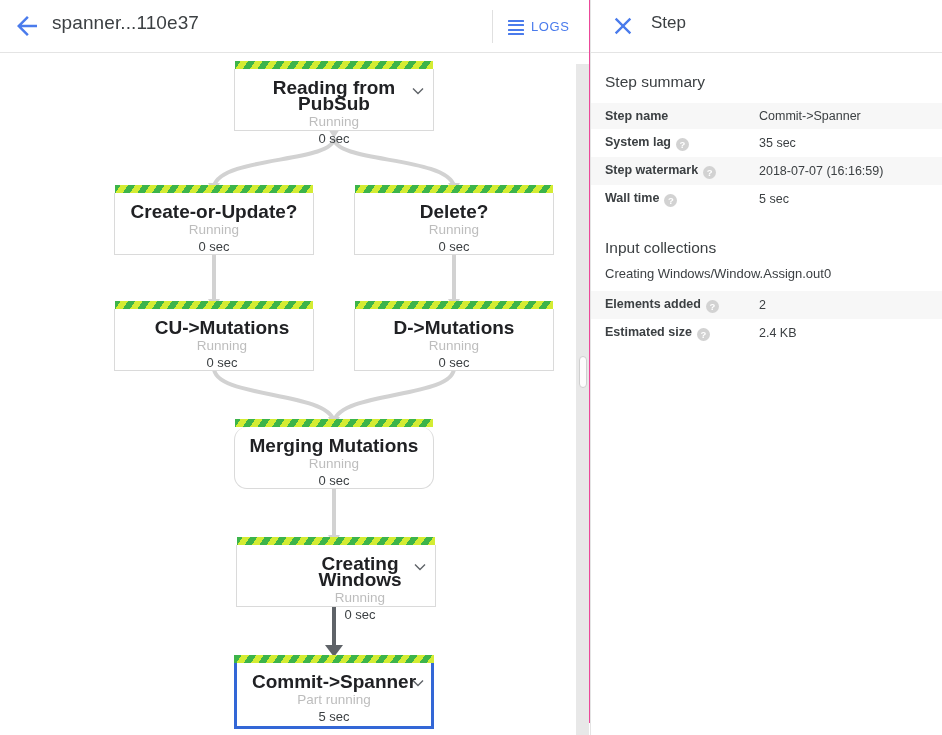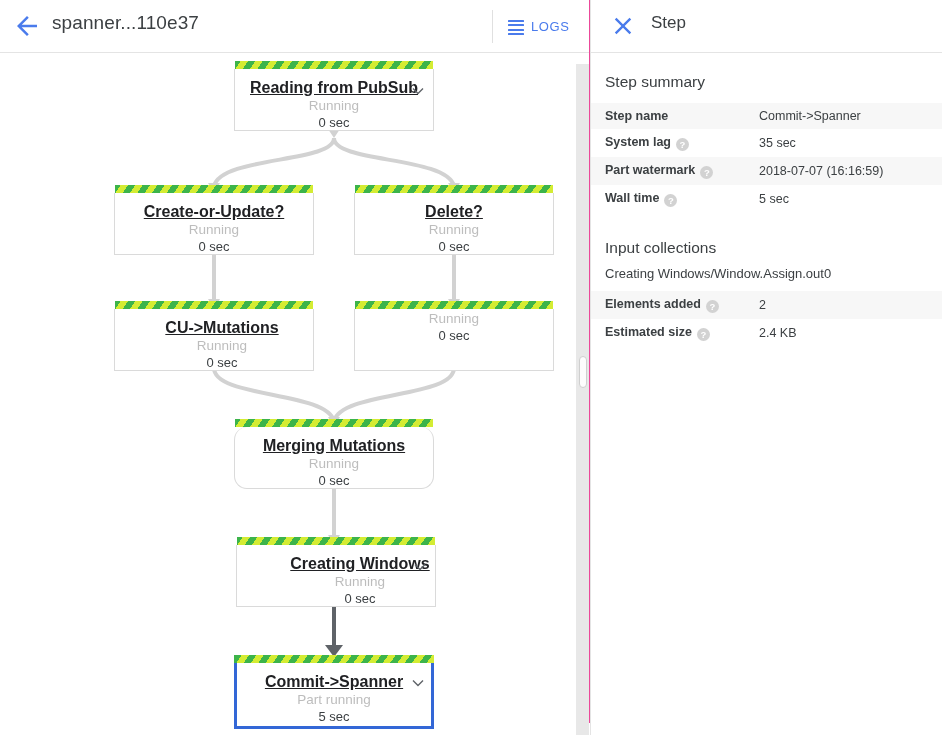--- a/index.html
+++ b/index.html
@@ -64,22 +64,22 @@
     cursor: pointer;
   }
   .node .stripe {
     position: absolute; left: 0; top: -8px; width: 100%; height: 8px;
     background-image: repeating-linear-gradient(
       -55deg,
       #d4ec33 0px, #d4ec33 6px,
       #3cb44a 6px, #3cb44a 12px);
   }
   .node .node-title {
-    font-size: 16px; font-weight: bold; color: #202124;
-    margin-top: 11px; line-height: 16px; text-decoration: underline;
+    font-size: 19px; font-weight: bold; color: #202124;
+    margin-top: 11px; line-height: 16px;
   }
   .node .node-status {
     font-size: 13.5px; color: #bdbdbd; line-height: 17px; margin-top: 1px;
   }
   .node .node-time {
     font-size: 13px; color: #3c4043; line-height: 17px;
   }
   .node .chevron {
     position: absolute; right: 9px; top: 12px;
     width: 12px; height: 8px;
@@ -238,20 +238,21 @@
 
       <div class="node" style="left:114px; top:256px; width:200px; height:62px;padding-left:16px;">
         <div class="stripe"></div>
         <div class="node-title">CU-&gt;Mutations</div>
         <div class="node-status">Running</div>
         <div class="node-time">0 sec</div>
       </div>
 
       <div class="node" style="left:354px; top:256px; width:200px; height:62px;">
         <div class="stripe"></div>
+        <div class="node-title">D-&gt;Mutations</div>
         <div class="node-status">Running</div>
         <div class="node-time">0 sec</div>
       </div>
 
       <div class="node" style="left:234px; top:374px; width:200px; height:62px;border-radius:13px;">
         <div class="stripe"></div>
         <div class="node-title">Merging Mutations</div>
         <div class="node-status">Running</div>
         <div class="node-time">0 sec</div>
       </div>
@@ -313,21 +314,21 @@
             <td class="v">Commit-&gt;Spanner</td>
           </tr>
           <tr>
             <td class="k">
               <span>System lag</span><span class="help-icon">?</span>
             </td>
             <td class="v">35 sec</td>
           </tr>
           <tr class="shaded">
             <td class="k">
-              <span>Part watermark</span><span class="help-icon">?</span>
+              <span>Step watermark</span><span class="help-icon">?</span>
             </td>
             <td class="v">2018-07-07 (16:16:59)</td>
           </tr>
           <tr>
             <td class="k">
               <span>Wall time</span><span class="help-icon">?</span>
             </td>
             <td class="v">5 sec</td>
           </tr>
         </tbody>

